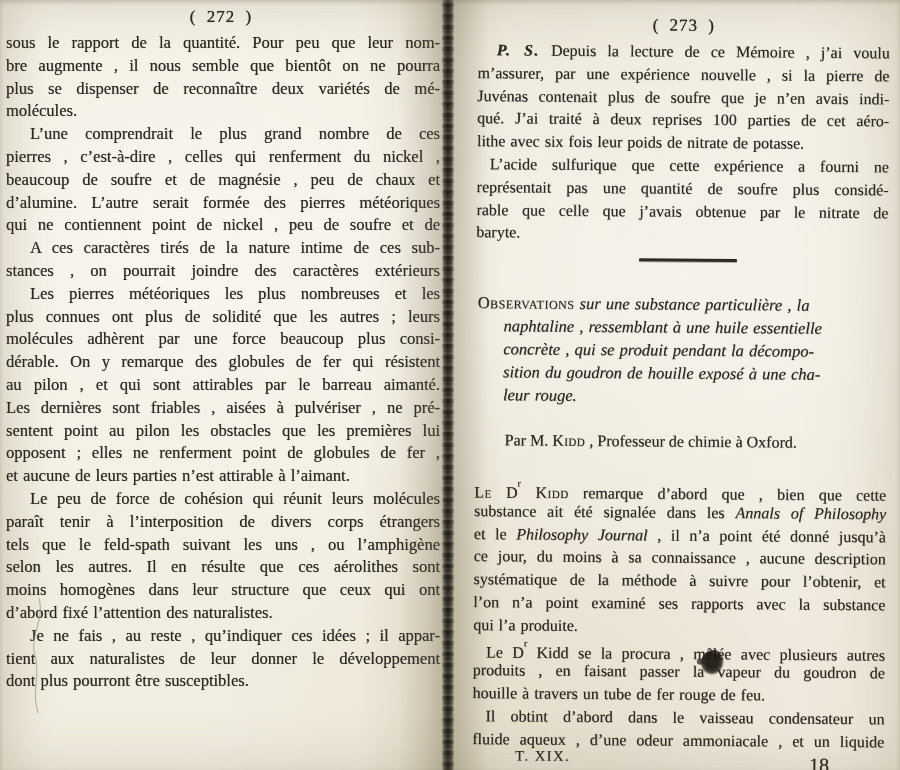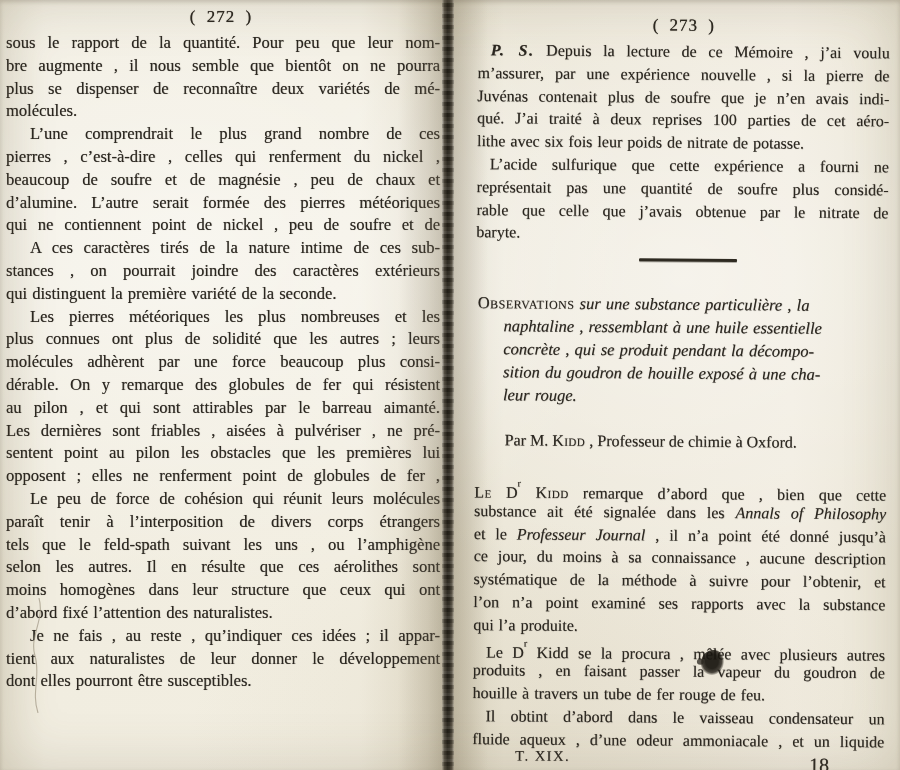--- a/index.html
+++ b/index.html
@@ -57,21 +57,21 @@
 
   .heading{position:absolute;left:26px;top:291px;width:404px;font-style:italic;}
   .heading .line{text-align:left;text-align-last:left;white-space:nowrap;font-size:16.5px;line-height:23px;height:23px;}
   .heading .line.hind{padding-left:26px;}
   .sc{font-variant:small-caps;letter-spacing:0.5px;text-align:right;}
   .heading .sc{font-style:normal;}
 
   .byline{position:absolute;left:54px;top:431px;font-size:16px;white-space:nowrap;
     text-shadow:0.3px 0.3px 0.7px rgba(43,39,32,0.55);}
 
-  .ps-label{font-style:italic;font-weight:700;letter-spacing:1.5px;}
+  .ps-label{font-style:italic;font-weight:700;letter-spacing:1.5px;margin-left:6px;}
   .it{font-style:italic;}
   .sup{font-size:10px;position:relative;top:-5px;}
 
   .footer-vol{position:absolute;left:67px;top:747px;font-size:14.5px;letter-spacing:1.5px;white-space:nowrap;
     text-shadow:0.3px 0.3px 0.7px rgba(43,39,32,0.55);}
   .footer-sig{position:absolute;left:361px;top:751px;font-size:20px;
     text-shadow:0.3px 0.3px 0.7px rgba(43,39,32,0.55);}
 
   .inkblot{position:absolute;left:252px;top:648px;width:23px;height:25px;opacity:0.92;
     background:radial-gradient(ellipse at 48% 45%, #17140e 0 38%, rgba(28,24,17,0.85) 58%, rgba(40,35,25,0) 74%);
@@ -93,38 +93,38 @@
       <div class="line">bre augmente , il nous semble que bientôt on ne pourra</div>
       <div class="line">plus se dispenser de reconnaître deux variétés de mé-</div>
       <div class="line end">molécules.</div>
       <div class="line ind">L’une comprendrait le plus grand nombre de ces</div>
       <div class="line">pierres , c’est-à-dire , celles qui renferment du nickel ,</div>
       <div class="line">beaucoup de soufre et de magnésie , peu de chaux et</div>
       <div class="line">d’alumine. L’autre serait formée des pierres météoriques</div>
       <div class="line">qui ne contiennent point de nickel , peu de soufre et de</div>
       <div class="line ind">A ces caractères tirés de la nature intime de ces sub-</div>
       <div class="line">stances , on pourrait joindre des caractères extérieurs</div>
-      <div class="line end">qui distinguent la première variété de la seconde.</div>
       <div class="line ind">Les pierres météoriques les plus nombreuses et les</div>
       <div class="line">plus connues ont plus de solidité que les autres ; leurs</div>
       <div class="line">molécules adhèrent par une force beaucoup plus consi-</div>
       <div class="line">dérable. On y remarque des globules de fer qui résistent</div>
       <div class="line">au pilon , et qui sont attirables par le barreau aimanté.</div>
       <div class="line">Les dernières sont friables , aisées à pulvériser , ne pré-</div>
       <div class="line">sentent point au pilon les obstacles que les premières lui</div>
       <div class="line">opposent ; elles ne renferment point de globules de fer ,</div>
+      <div class="line end">et aucune de leurs parties n’est attirable à l’aimant.</div>
       <div class="line ind">Le peu de force de cohésion qui réunit leurs molécules</div>
       <div class="line">paraît tenir à l’interposition de divers corps étrangers</div>
       <div class="line">tels que le feld-spath suivant les uns , ou l’amphigène</div>
       <div class="line">selon les autres. Il en résulte que ces aérolithes sont</div>
       <div class="line">moins homogènes dans leur structure que ceux qui ont</div>
       <div class="line end">d’abord fixé l’attention des naturalistes.</div>
       <div class="line ind">Je ne fais , au reste , qu’indiquer ces idées ; il appar-</div>
       <div class="line">tient aux naturalistes de leur donner le développement</div>
-      <div class="line end">dont elles pourront être susceptibles.</div>
+      <div class="line end">dont plus pourront être susceptibles.</div>
     </div>
     <svg class="scratch" width="30" height="115" viewBox="0 0 30 115">
       <path d="M15,0 C21,22 5,38 11,58 C17,78 7,94 14,115" stroke="#9a917c" stroke-width="1.1" fill="none" opacity="0.65"></path>
     </svg>
   </div>
 
   <div class="gutter-shade-l"></div>
   <div class="gutter"></div>
   <div class="gutter-shade-r"></div>
 
@@ -152,21 +152,21 @@
         <div class="line hind">concrète , qui se produit pendant la décompo-</div>
         <div class="line hind">sition du goudron de houille exposé à une cha-</div>
         <div class="line hind">leur rouge.</div>
       </div>
 
       <div class="byline"><span>Par M. </span><span class="sc">Kidd</span><span> , Professeur de chimie à Oxford.</span></div>
 
       <div class="textcol col-body">
         <div class="line"><span class="sc">Le</span><span> D</span><sup class="sup">r</sup><span class="sc"> Kidd</span><span> remarque d’abord que , bien que cette</span></div>
         <div class="line"><span>substance ait été signalée dans les </span><span class="it">Annals of Philosophy</span></div>
-        <div class="line"><span>et le </span><span class="it">Professeur Journal</span><span> , il n’a point été donné jusqu’à</span></div>
+        <div class="line"><span>et le </span><span class="it">Philosophy Journal</span><span> , il n’a point été donné jusqu’à</span></div>
         <div class="line">ce jour, du moins à sa connaissance , aucune description</div>
         <div class="line">systématique de la méthode à suivre pour l’obtenir, et</div>
         <div class="line">l’on n’a point examiné ses rapports avec la substance</div>
         <div class="line end">qui l’a produite.</div>
         <div class="line ind"><span>Le D</span><sup class="sup">r</sup><span> Kidd se la procura , mêlée avec plusieurs autres</span></div>
         <div class="line">produits , en faisant passer la vapeur du goudron de</div>
         <div class="line end">houille à travers un tube de fer rouge de feu.</div>
         <div class="line ind">Il obtint d’abord dans le vaisseau condensateur un</div>
         <div class="line">fluide aqueux , d’une odeur ammoniacale , et un liquide</div>
       </div>

